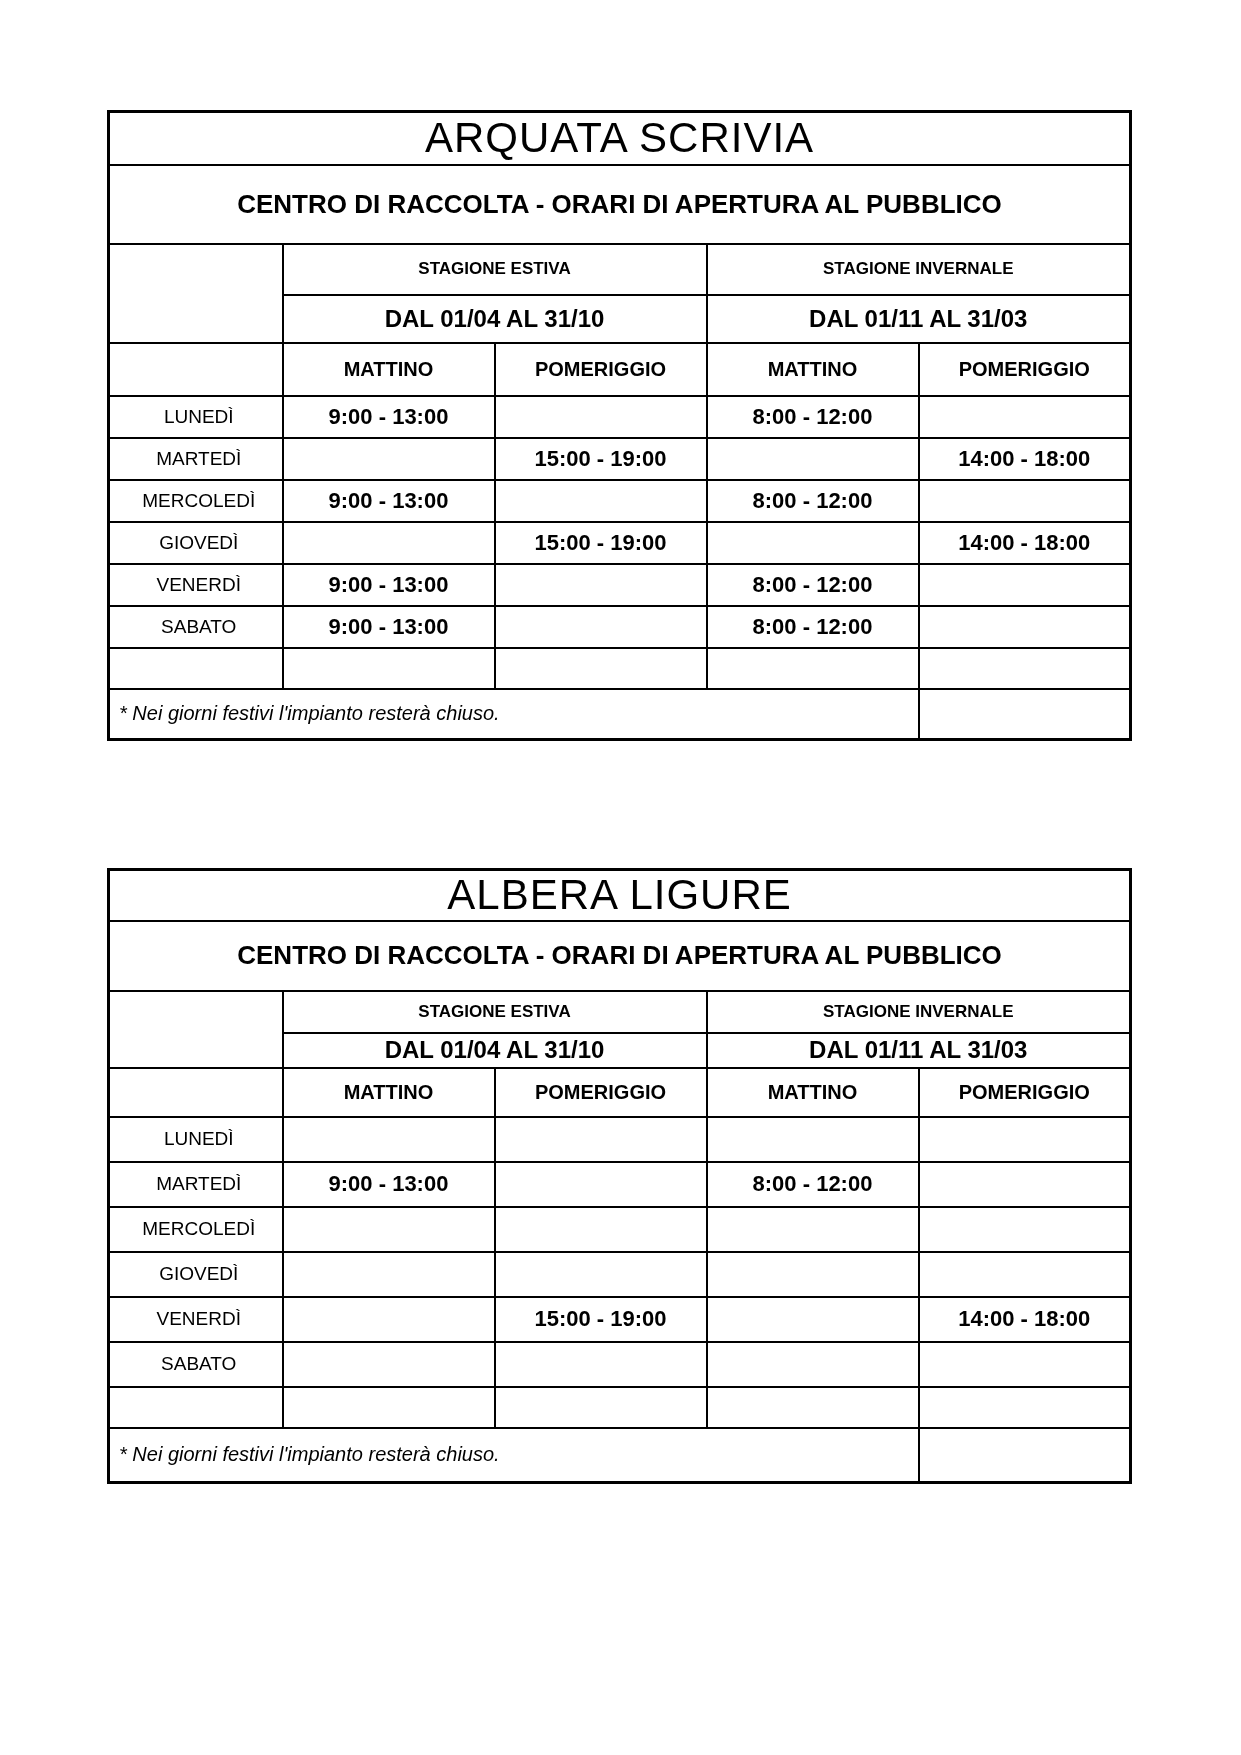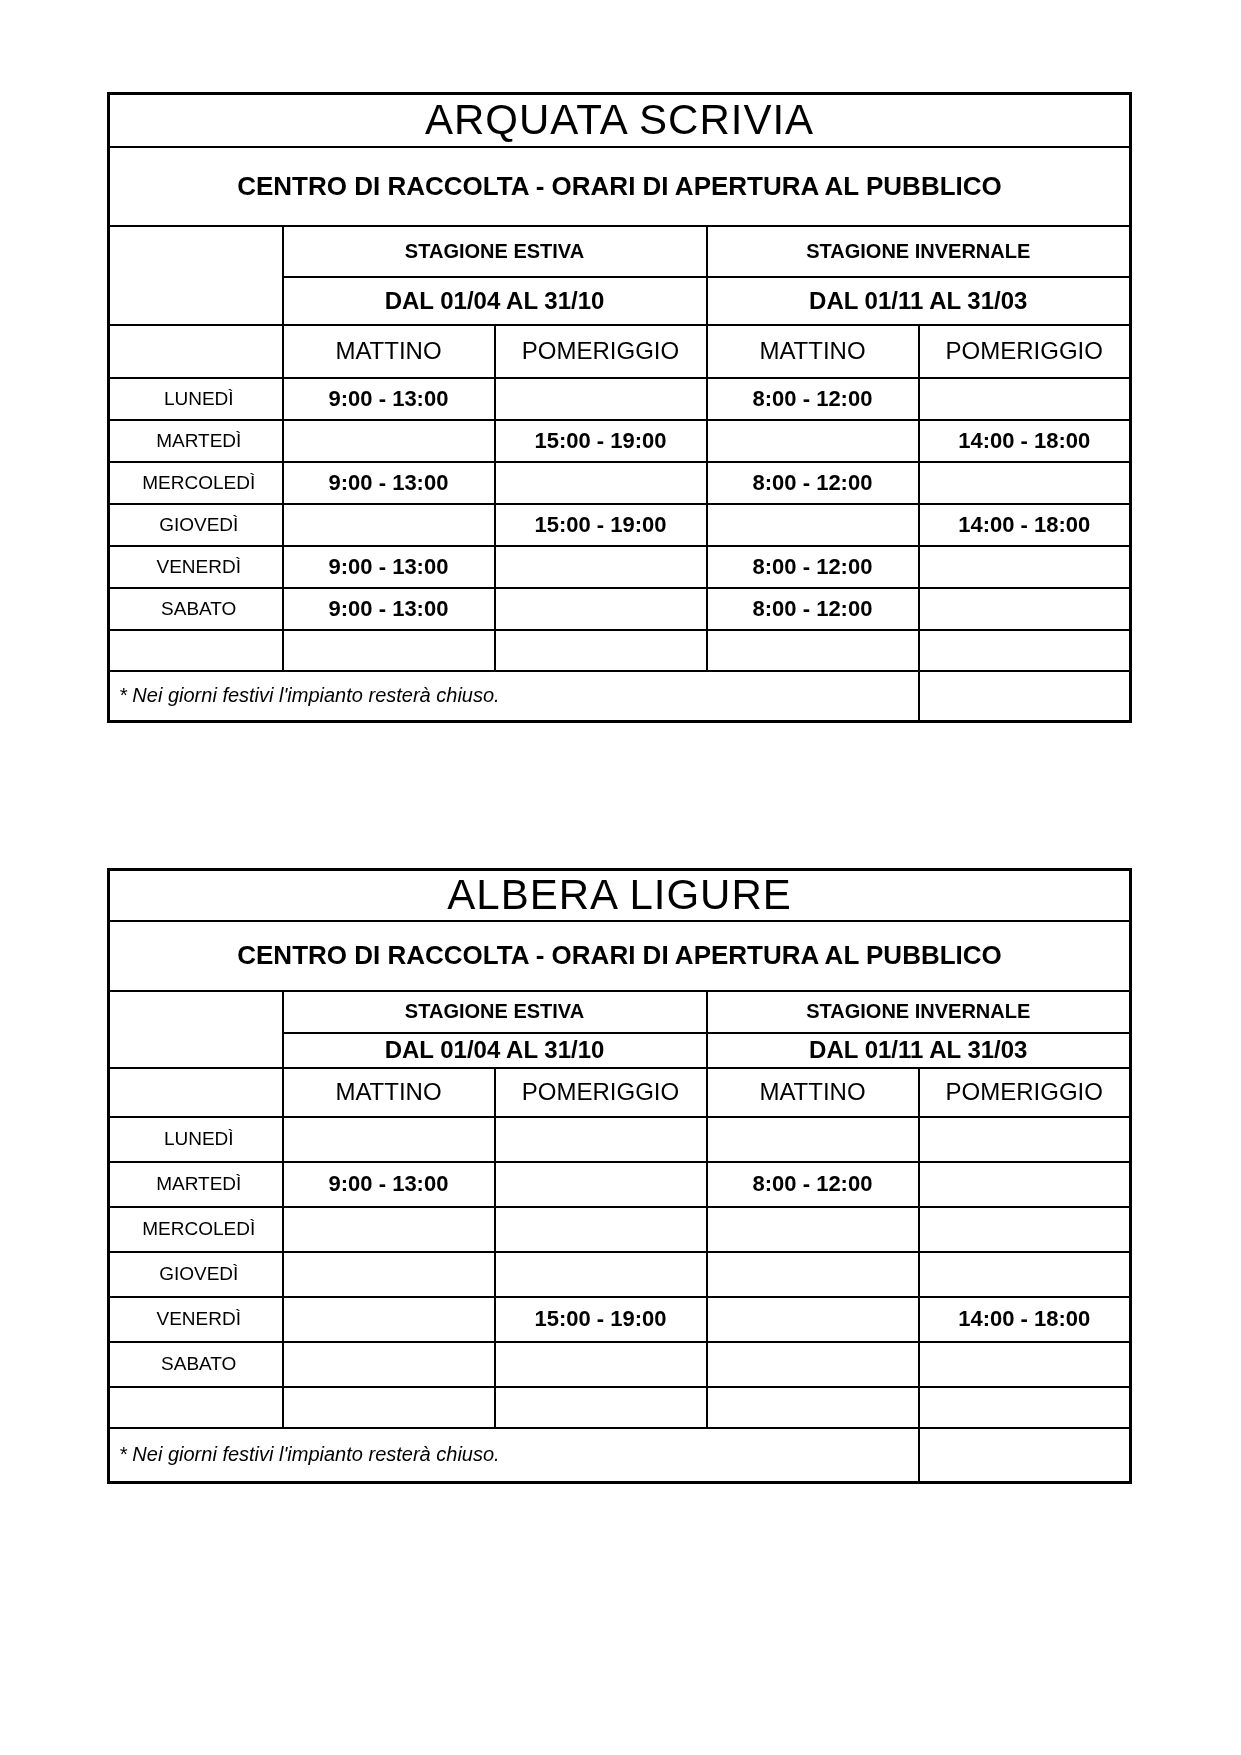--- a/index.html
+++ b/index.html
@@ -23,29 +23,29 @@
   }
   table.sched td {
     border:2px solid #000;
     padding:0;
     text-align:center;
     vertical-align:middle;
     overflow:hidden;
     white-space:nowrap;
   }
 
-  .t1 { top:92px; }
+  .t1 { top:110px; }
   .t2 { top:868px; }
 
   
   .r-title td   { font-size:42px; font-weight:400; border-bottom:3px solid #000; letter-spacing:1px; }
   .r-sub td     { font-size:26px; font-weight:bold; }
-  .r-season td  { font-size:20px; font-weight:bold; }
+  .r-season td  { font-size:17px; font-weight:bold; }
   .r-period td  { font-size:24px; font-weight:bold;margin-left:24px; }
-  .r-timecols td{ font-size:24px; font-weight:400; border-bottom:3px solid #000; }
+  .r-timecols td{ font-size:20px; font-weight:700; border-bottom:3px solid #000; }
   .r-day td, .r-empty td { font-size:19px; }
   .daycell      { text-align:left; padding-left:6px !important; }
   .timecell     { font-weight:bold; font-size:22px !important; }
   .r-foot td    { border-top:3px solid #000; }
   .footcell     { font-style:italic; font-size:20px; text-align:left !important; padding-left:9px !important; }
 
   
   .t1 .r-title   { height:53px; }
   .t1 .r-sub     { height:79px; }
   .t1 .r-season  { height:51px; }

